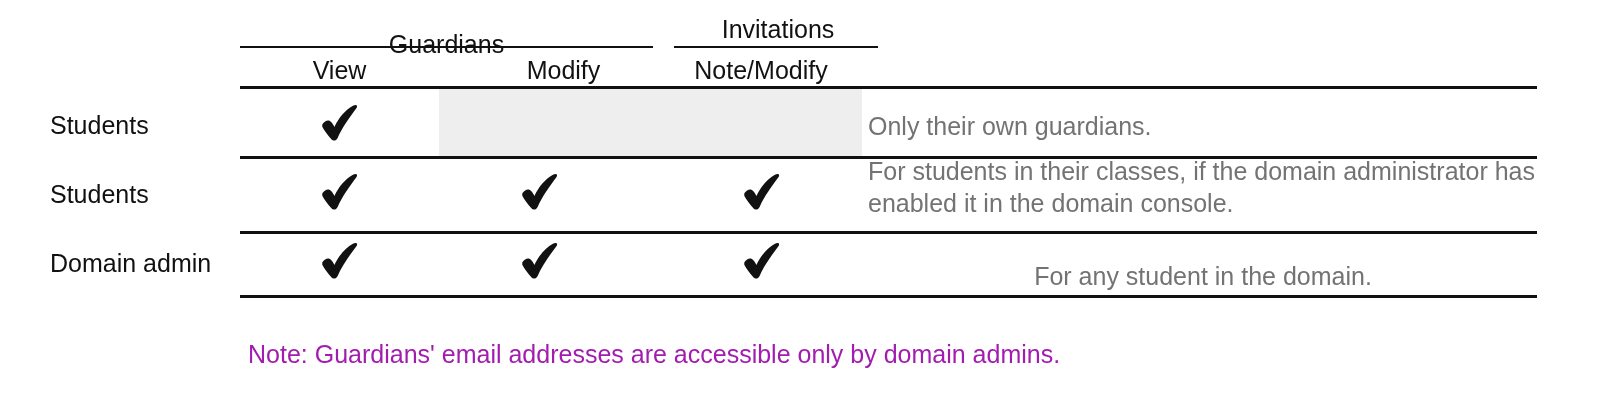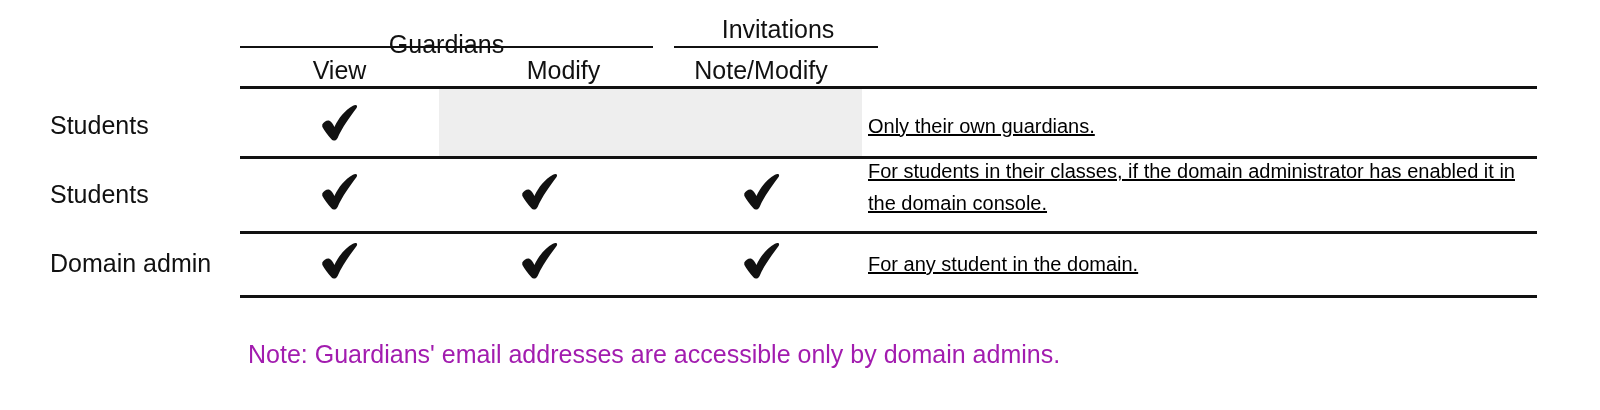--- a/index.html
+++ b/index.html
@@ -53,24 +53,23 @@
     line-height: 30px;
     white-space: nowrap;
     color: #111111;
   }
 
   
   .desc {
     position: absolute;
     left: 868px;
     width: 670px;
-    font-size: 20px;
+    font-size: 25px;
     line-height: 32px;
-    color: #000000;
-    text-decoration: underline;
+    color: #737373;
   }
 
   
   .shaded {
     position: absolute;
     background: #eeeeee;
   }
 
   
   .check {
@@ -177,17 +176,17 @@
   </div>
   <div class="check" style="left:762px; top:262px;">
     <svg viewBox="0 0 48 48" aria-hidden="true">
       <path d="M5.5 24.5 C7 21.5 10.5 19.5 13 20.5 C15.2 21.4 16.8 24.2 18.2 27.2
                C22.5 17.5 29.5 9.5 37.5 5.0 C40.5 3.3 43.0 4.5 41.3 7.2
                C34.0 17.0 26.0 28.0 21.5 38.5 C20.3 41.3 17.0 42.3 15.0 40.0
                C11.5 36.0 7.5 30.5 5.5 26.8 Z" fill="#111111"></path>
     </svg>
   </div>
 
-  <div class="desc" style="top:248px;">For any student in the domain.</div>
+  <div class="desc" style="top:260px;text-align:center;">For any student in the domain.</div>
 
   <div class="note">Note: Guardians' email addresses are accessible only by domain admins.</div>
 
 </div>
 
 </body></html>

